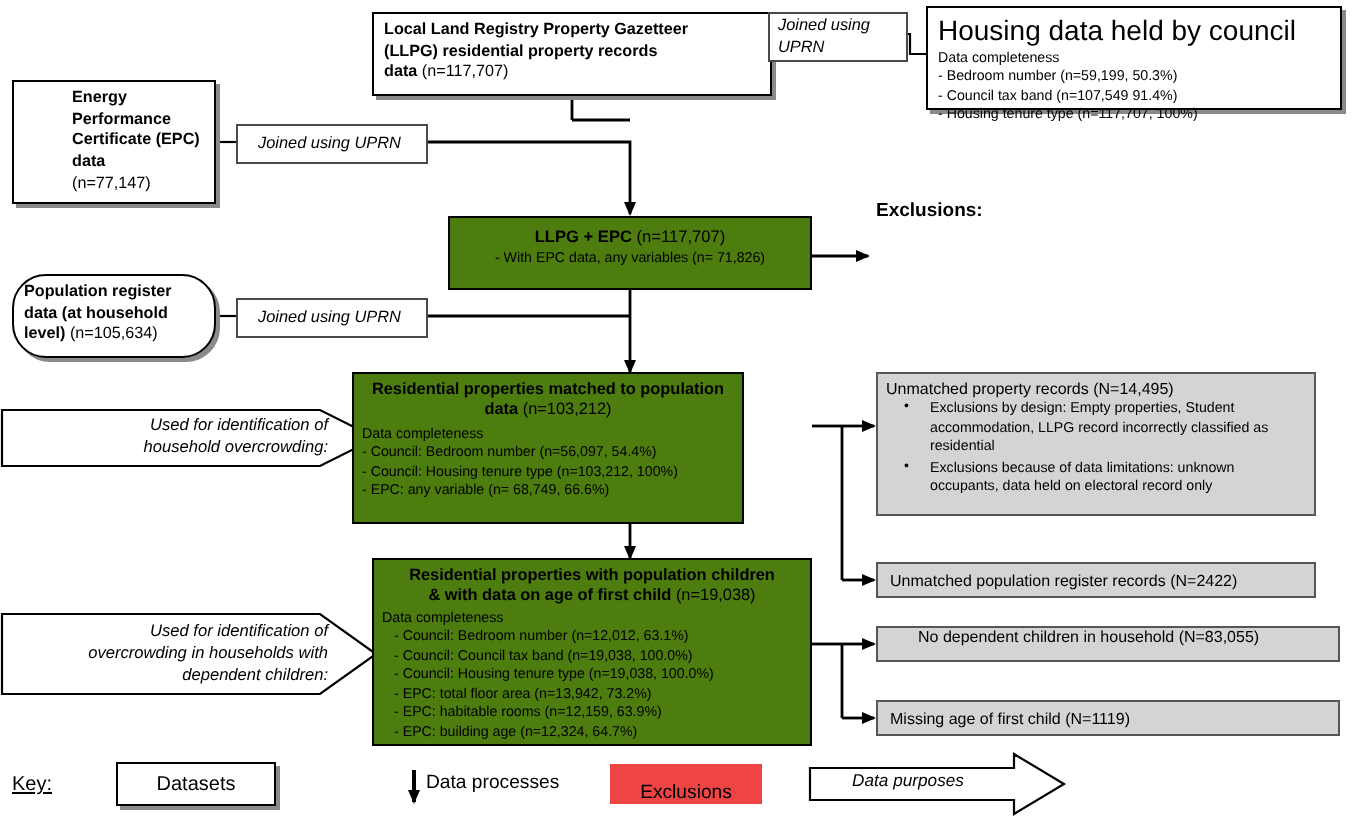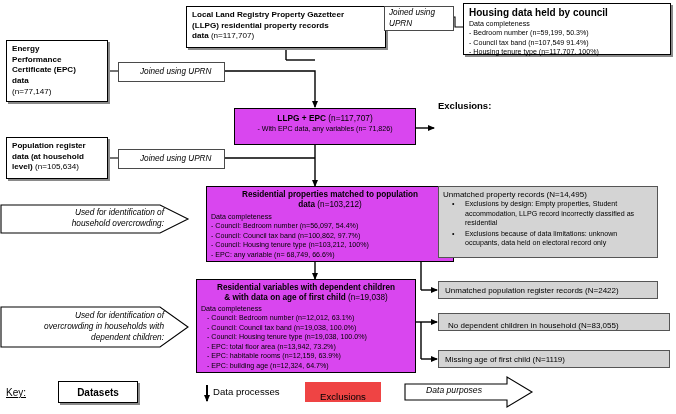--- a/index.html
+++ b/index.html
@@ -1,24 +1,24 @@
 <!DOCTYPE html>
 <html><head>
 <meta charset="utf-8">
 <style>
   html,body{margin:0;padding:0;background:#ffffff;}
   body{width:676px;height:414px;position:relative;overflow:hidden;
        font-family:"Liberation Sans","DejaVu Sans",sans-serif;color:#000;}
   #canvas{position:absolute;left:0;top:0;width:676px;height:414px;}
   .box{position:absolute;box-sizing:border-box;background:#fff;border:1px solid #000;}
   .dataset{border:1px solid #000;box-shadow:2px 2px 0 0 #8a8a8a;}
-  .process{border:1px solid #000;background:#d946ef;margin-left:10px;}
+  .process{border:1px solid #000;background:#4d7c0f;}
   .excl{border:1px solid #555;background:#d4d4d4;}
   .joinlbl{border:1px solid #4a4a4a;background:#fff;font-style:italic;font-size:8.2px;
-           display:flex;align-items:center;padding-left:21px;line-height:1.25;}
+           display:flex;align-items:center;padding-left:10px;line-height:1.25;}
   .ttl{font-weight:bold;}
   .small{font-size:7.4px;line-height:1.32;}
   .tiny{font-size:7.1px;line-height:1.34;}
   .ctr{text-align:center;}
   svg.lines{position:absolute;left:0;top:0;width:676px;height:414px;pointer-events:none;}
   .arrowlbl{position:absolute;font-style:italic;font-size:8.3px;text-align:right;
             line-height:1.3;box-sizing:border-box;}
   .arrowlbl .txt{position:relative;z-index:2;padding-right:26px;padding-top:0;}
   .exclhdr{position:absolute;font-weight:bold;font-size:9.5px;}
   .key{position:absolute;font-size:10px;}
@@ -88,31 +88,31 @@
   </div>
 
   <div class="joinlbl" style="position:absolute;left:384px;top:6px;width:64px;height:23px;padding-left:4px;">
     <div>
       <span>Joined using</span><br>
       <span>UPRN</span>
     </div>
   </div>
 
   <div class="box dataset b-tight" style="left:463px;top:3px;width:208px;height:52px;">
-    <div style="font-size:10px;font-weight:bold;line-height:1.25;">Housing data held by council</div>
+    <div style="font-size:14px;font-weight:normal;line-height:1.25;">Housing data held by council</div>
     <div class="tiny">Data completeness</div>
     <ul class="dash tiny">
       <li>- Bedroom number (n=59,199, 50.3%)</li>
       <li>- Council tax band (n=107,549 91.4%)</li>
       <li>- Housing tenure type (n=117,707, 100%)</li>
     </ul>
   </div>
 
   <div class="box dataset b-tight" style="left:6px;top:40px;width:102px;height:62px;">
-    <div style="font-size:8.1px;line-height:1.32;">
+    <div style="font-size:8.1px;line-height:1.32;margin-left:24px;">
       <span class="ttl">Energy</span><br>
       <span class="ttl">Performance</span><br>
       <span class="ttl">Certificate (EPC)</span><br>
       <span class="ttl">data</span><br>
       <span>(n=77,147)</span>
     </div>
   </div>
 
   <div class="joinlbl" style="position:absolute;left:118px;top:62px;width:84px;height:18px;">
     <span>Joined using UPRN</span>
@@ -122,21 +122,21 @@
     <div style="font-size:8.3px;margin-top:1px;">
       <span class="ttl">LLPG + EPC</span>
       <span>(n=117,707)</span>
     </div>
     <div class="tiny" style="margin-top:2px;">- With EPC data, any variables (n= 71,826)</div>
   </div>
 
   <div class="exclhdr" style="left:438px;top:100px;">Exclusions:</div>
 
 
-  <div class="box dataset b-tight" style="left:6px;top:137px;width:102px;height:42px;">
+  <div class="box dataset b-tight" style="left:6px;top:137px;width:102px;height:42px;border-radius:17px;">
     <div style="font-size:8.1px;line-height:1.32;">
       <span class="ttl">Population register</span><br>
       <span class="ttl">data (at household</span><br>
       <span class="ttl">level)</span>
       <span>(n=105,634)</span>
     </div>
   </div>
 
   <div class="joinlbl" style="position:absolute;left:118px;top:149px;width:84px;height:18px;">
     <span>Joined using UPRN</span>
@@ -145,30 +145,29 @@
   <div class="arrowlbl" style="left:0px;top:196px;width:190px;height:46px;">
     <svg width="190" height="46" style="position:absolute;left:0;top:0;">
       <path d="M1,9 L160,9 L188,23 L160,37 L1,37 Z" fill="#fff" stroke="#000" stroke-width="1.1"></path>
     </svg>
     <div class="txt" style="padding-top:11px;">
       <span>Used for identification of</span><br>
       <span>household overcrowding:</span>
     </div>
   </div>
 
-  <div class="box process" style="left:196px;top:186px;width:248px;height:76px;padding:3px 4px;">
+  <div class="box process" style="left:176px;top:186px;width:196px;height:76px;padding:3px 4px;">
     <div class="ctr" style="font-size:8.2px;line-height:1.25;">
       <span class="ttl">Residential properties matched to population</span><br>
       <span class="ttl">data</span>
       <span>(n=103,212)</span>
     </div>
     <div class="tiny" style="margin-top:2px;">Data completeness</div>
     <ul class="dash tiny">
       <li>-   Council: Bedroom number (n=56,097, 54.4%)</li>
-      <li>-   Council: Council tax band (n=100,862, 97.7%)</li>
       <li>-   Council: Housing tenure type (n=103,212, 100%)</li>
       <li>-   EPC: any variable (n= 68,749, 66.6%)</li>
     </ul>
   </div>
 
   <div class="box excl" style="left:438px;top:186px;width:220px;height:72px;padding:3px 4px;">
     <div style="font-size:8px;">Unmatched property records (N=14,495)</div>
     <ul class="bul tiny">
       <li>Exclusions by design: Empty properties, Student accommodation, LLPG record incorrectly classified as residential</li>
       <li>Exclusions because of data limitations: unknown occupants, data held on electoral record only</li>
@@ -181,50 +180,50 @@
     </svg>
     <div class="txt" style="padding-top:10px;">
       <span>Used for identification of</span><br>
       <span>overcrowding in households with</span><br>
       <span>dependent children:</span>
     </div>
   </div>
 
   <div class="box process" style="left:186px;top:279px;width:220px;height:94px;padding:3px 4px;">
     <div class="ctr" style="font-size:8.2px;line-height:1.25;">
-      <span class="ttl">Residential variables with dependent children</span><br>
+      <span class="ttl">Residential properties with population children</span><br>
       <span class="ttl">&amp; with data on age of first child</span>
       <span>(n=19,038)</span>
     </div>
     <div class="tiny" style="margin-top:1px;">Data completeness</div>
     <ul class="dash tiny" style="padding-left:6px;">
       <li>- Council: Bedroom number (n=12,012, 63.1%)</li>
       <li>- Council: Council tax band (n=19,038, 100.0%)</li>
       <li>- Council: Housing tenure type  (n=19,038, 100.0%)</li>
       <li>- EPC: total floor area (n=13,942, 73.2%)</li>
       <li>- EPC: habitable rooms (n=12,159, 63.9%)</li>
       <li>- EPC: building age (n=12,324, 64.7%)</li>
     </ul>
   </div>
 
   <div class="box excl" style="left:438px;top:281px;width:220px;height:18px;display:flex;align-items:center;padding-left:6px;font-size:8px;">
     <span>Unmatched population register records (N=2422)</span>
   </div>
 
-  <div class="box excl" style="left:438px;top:313px;width:232px;height:18px;display:flex;align-items:flex-end;padding-left:9px;font-size:8px;">
+  <div class="box excl" style="left:438px;top:313px;width:232px;height:18px;display:flex;align-items:flex-start;padding-left:20px;font-size:8px;">
     <span>No dependent children in household (N=83,055)</span>
   </div>
 
   <div class="box excl" style="left:438px;top:350px;width:232px;height:18px;display:flex;align-items:center;padding-left:6px;font-size:8px;">
     <span>Missing age of first child (N=1119)</span>
   </div>
 
   <div class="key keyu" style="left:6px;top:387px;">Key:</div>
 
-  <div class="box dataset" style="left:58px;top:381px;width:80px;height:22px;display:flex;align-items:center;justify-content:center;font-weight:bold;font-size:10px;">
+  <div class="box dataset" style="left:58px;top:381px;width:80px;height:22px;display:flex;align-items:center;justify-content:center;font-weight:normal;font-size:10px;">
     <span>Datasets</span>
   </div>
 
   <div class="key" style="left:213px;top:386px;font-size:9.6px;">Data processes</div>
 
   <div style="position:absolute;left:305px;top:382px;width:76px;height:20px;background:#ef4444;display:flex;align-items:flex-end;justify-content:center;font-size:9.6px;">
     <span>Exclusions</span>
   </div>
 
   <div style="position:absolute;left:404px;top:376px;width:130px;height:32px;">

